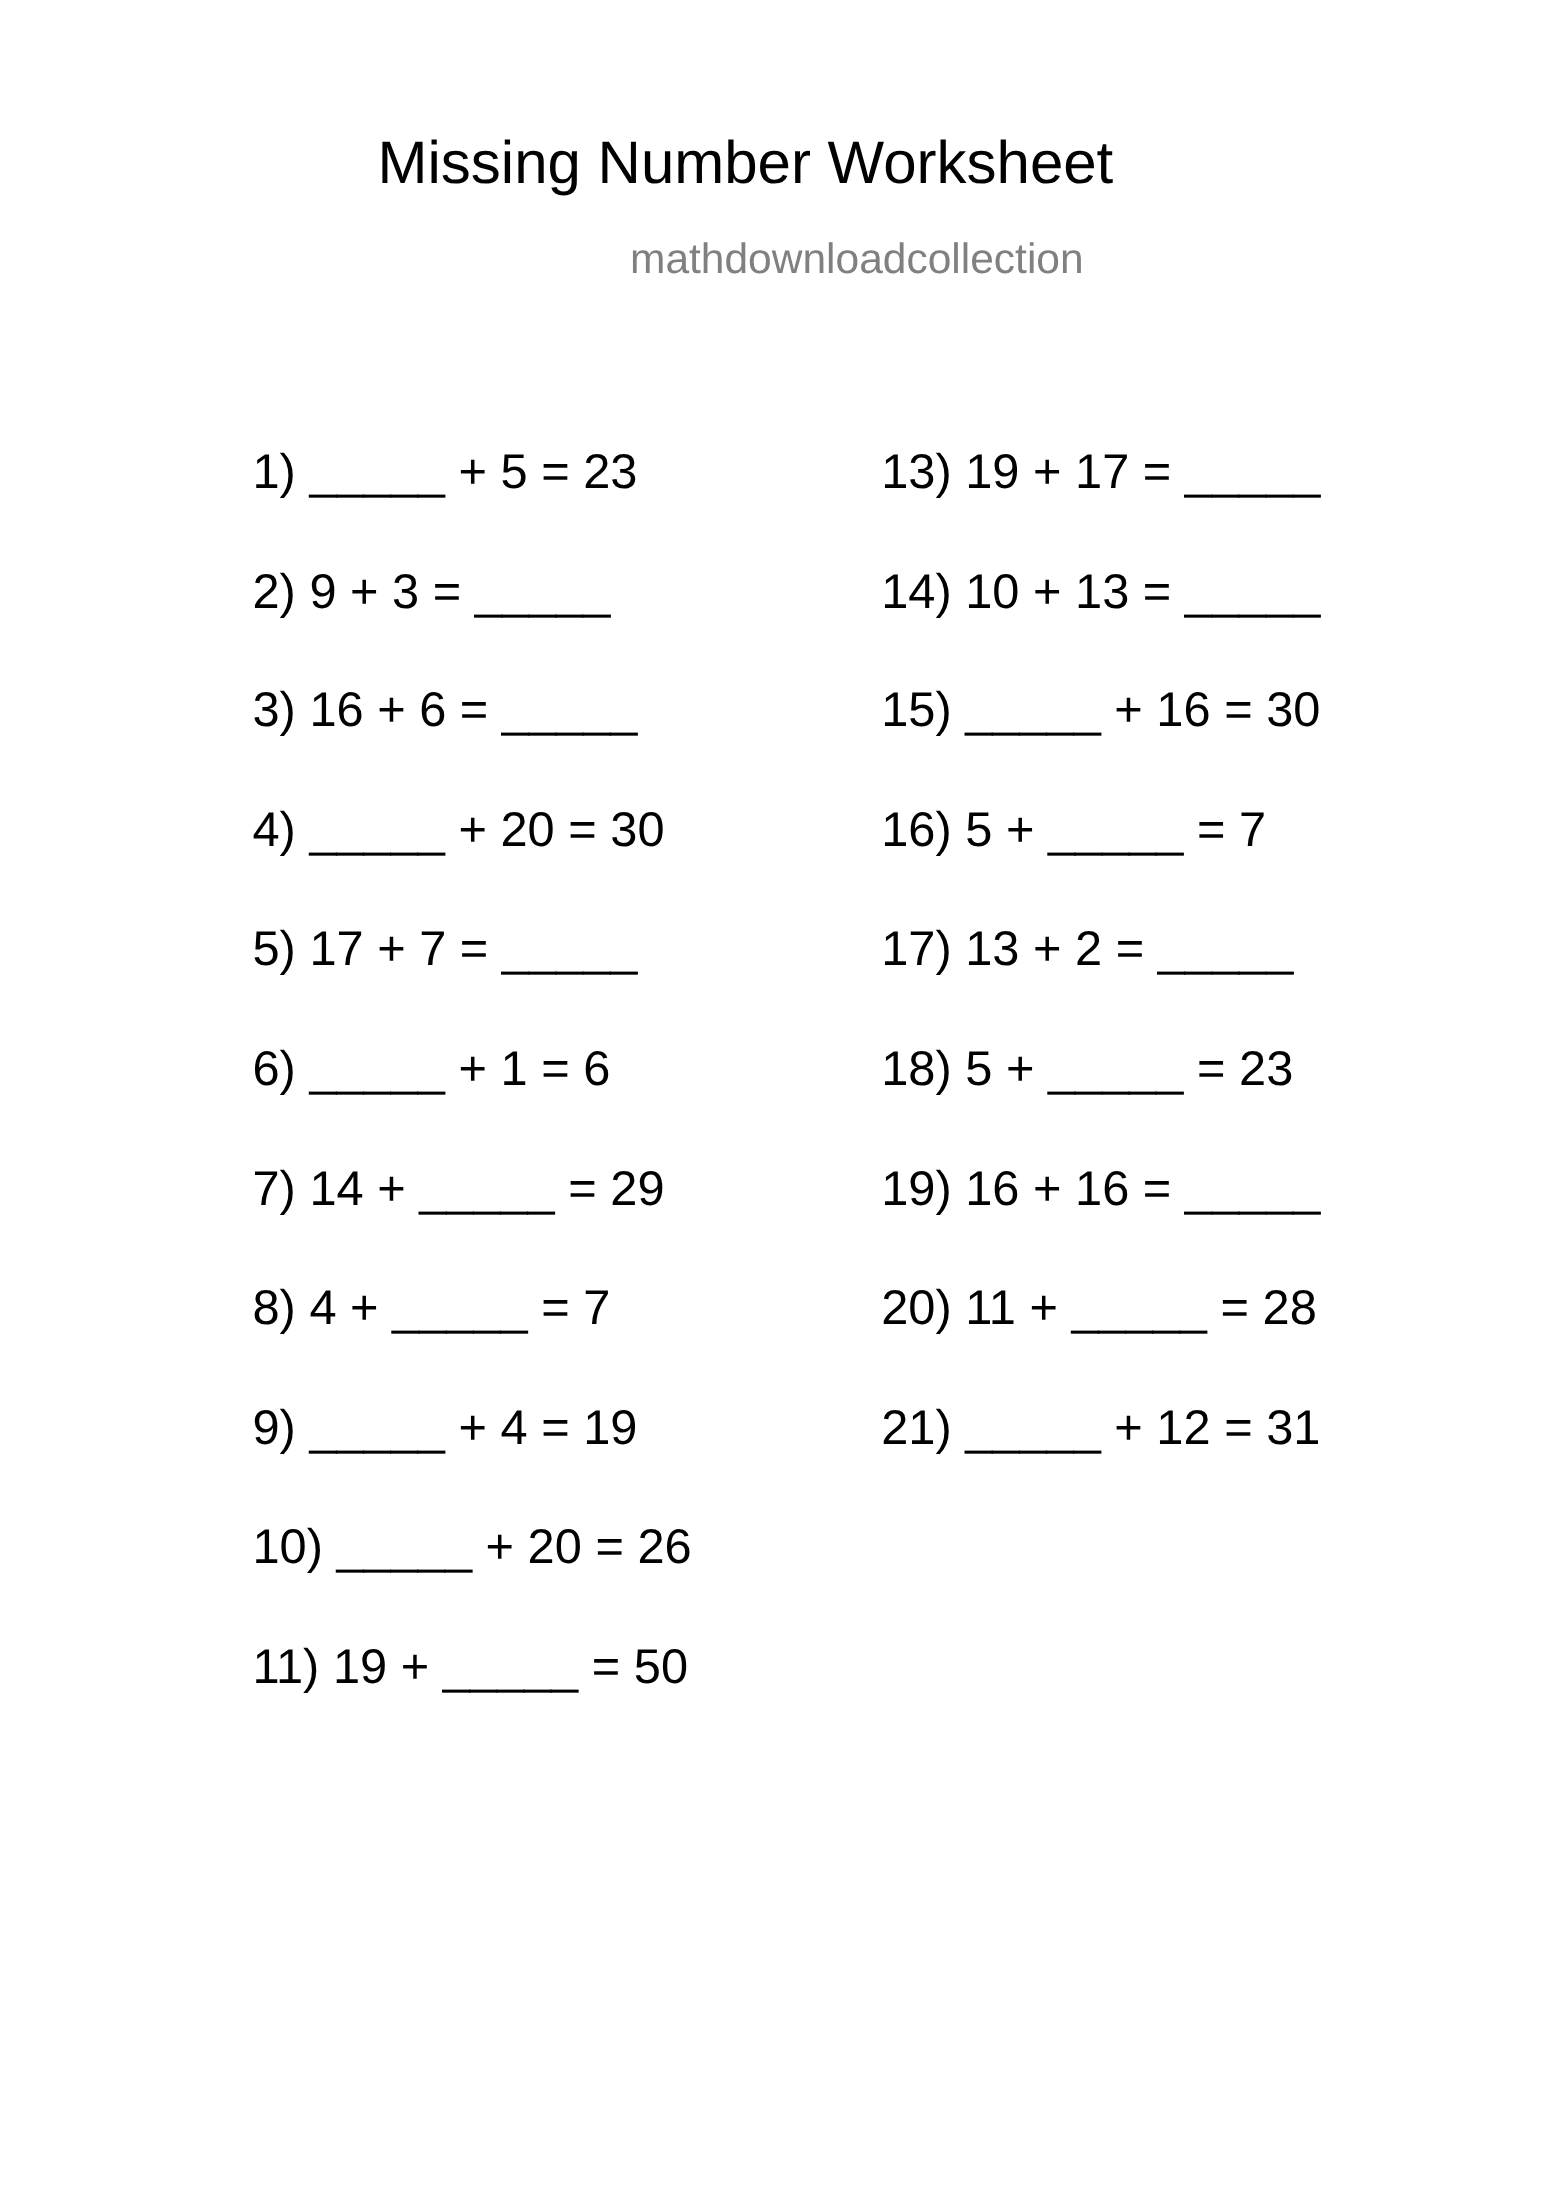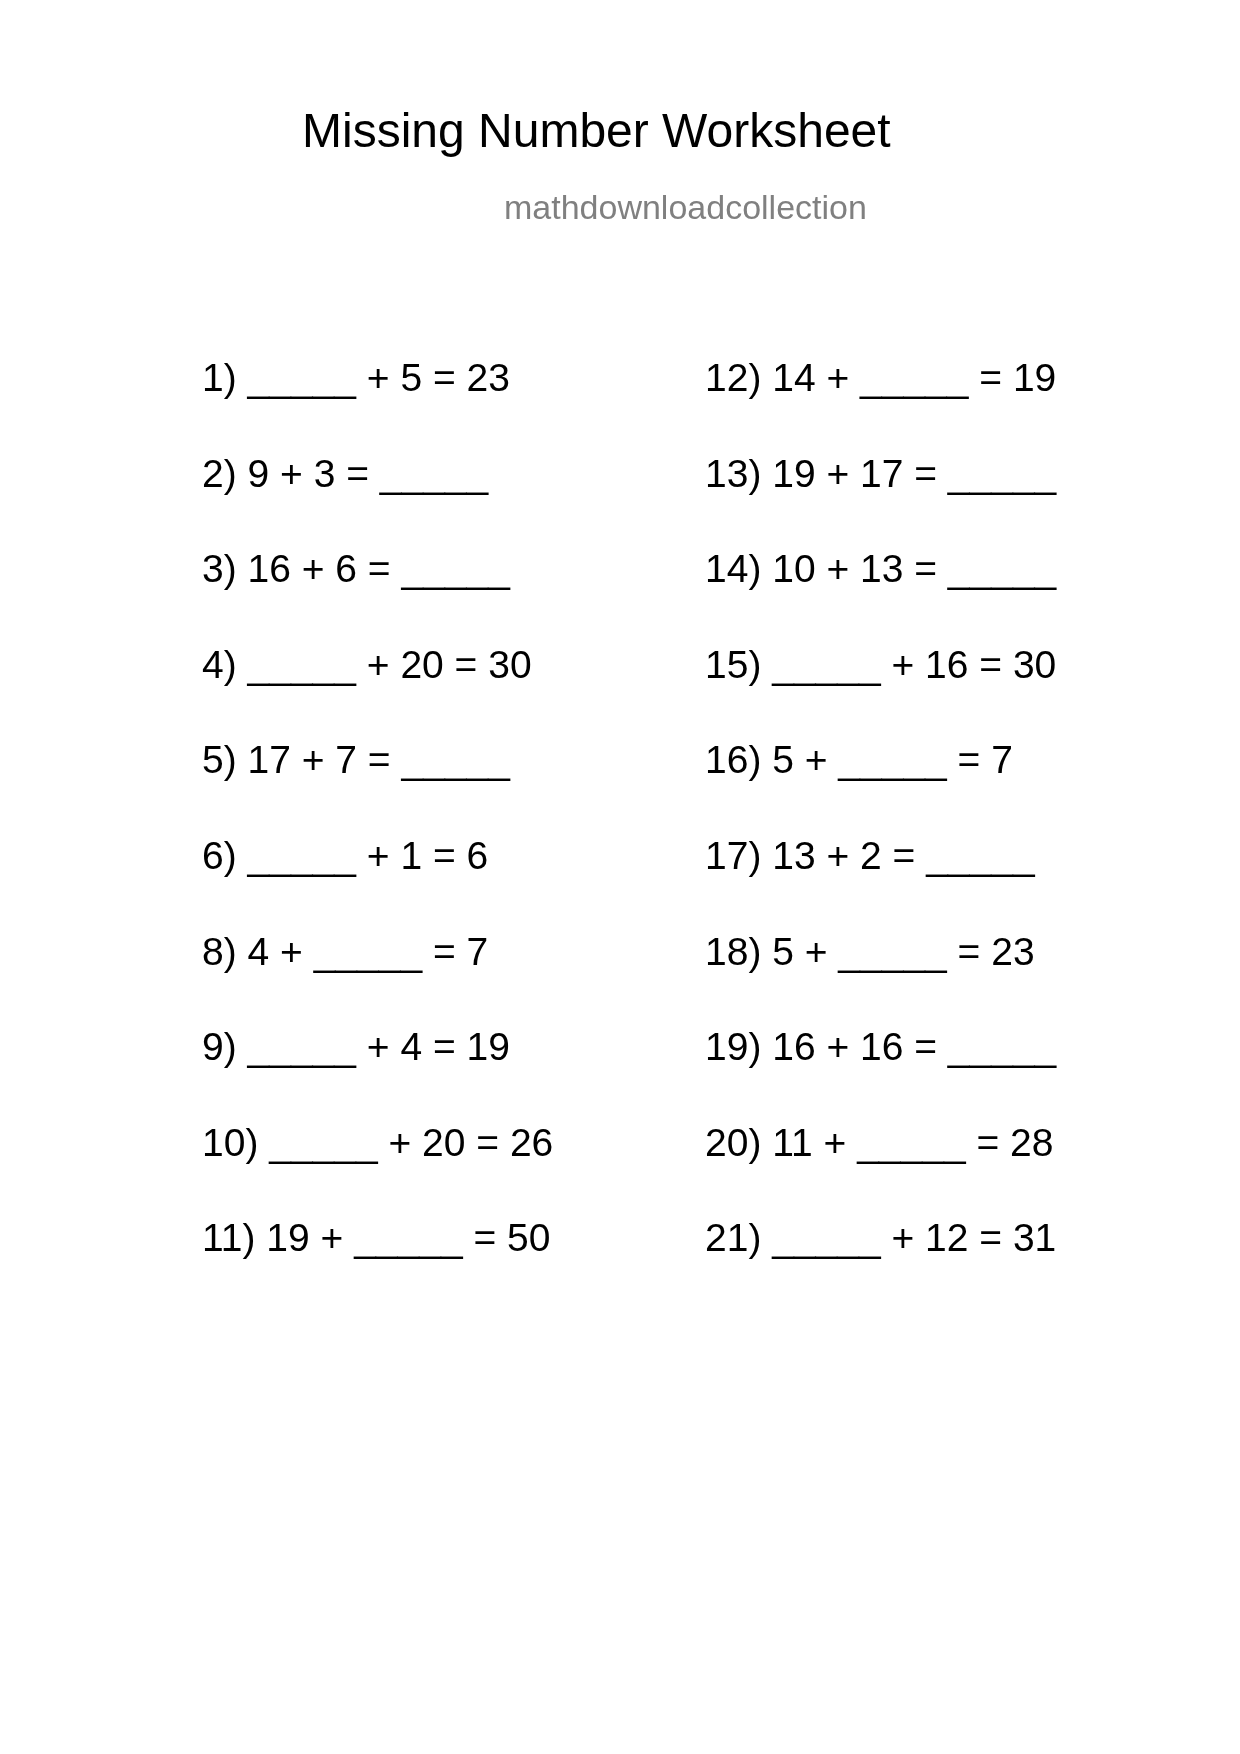--- a/index.html
+++ b/index.html
@@ -52,28 +52,28 @@
 <div class="title">Missing Number Worksheet</div>
 <div class="subtitle">mathdownloadcollection</div>
 
 <div class="column col-left">
   <div class="problem">1) _____ + 5 = 23</div>
   <div class="problem">2) 9 + 3 = _____</div>
   <div class="problem">3) 16 + 6 = _____</div>
   <div class="problem">4) _____ + 20 = 30</div>
   <div class="problem">5) 17 + 7 = _____</div>
   <div class="problem">6) _____ + 1 = 6</div>
+  <div class="problem">7) 14 + _____ = 29</div>
   <div class="problem">8) 4 + _____ = 7</div>
   <div class="problem">9) _____ + 4 = 19</div>
   <div class="problem">10) _____ + 20 = 26</div>
   <div class="problem">11) 19 + _____ = 50</div>
 </div>
 
 <div class="column col-right">
-  <div class="problem">12) 14 + _____ = 19</div>
   <div class="problem">13) 19 + 17 = _____</div>
   <div class="problem">14) 10 + 13 = _____</div>
   <div class="problem">15) _____ + 16 = 30</div>
   <div class="problem">16) 5 + _____ = 7</div>
   <div class="problem">17) 13 + 2 = _____</div>
   <div class="problem">18) 5 + _____ = 23</div>
   <div class="problem">19) 16 + 16 = _____</div>
   <div class="problem">20) 11 + _____ = 28</div>
   <div class="problem">21) _____ + 12 = 31</div>
 </div>

